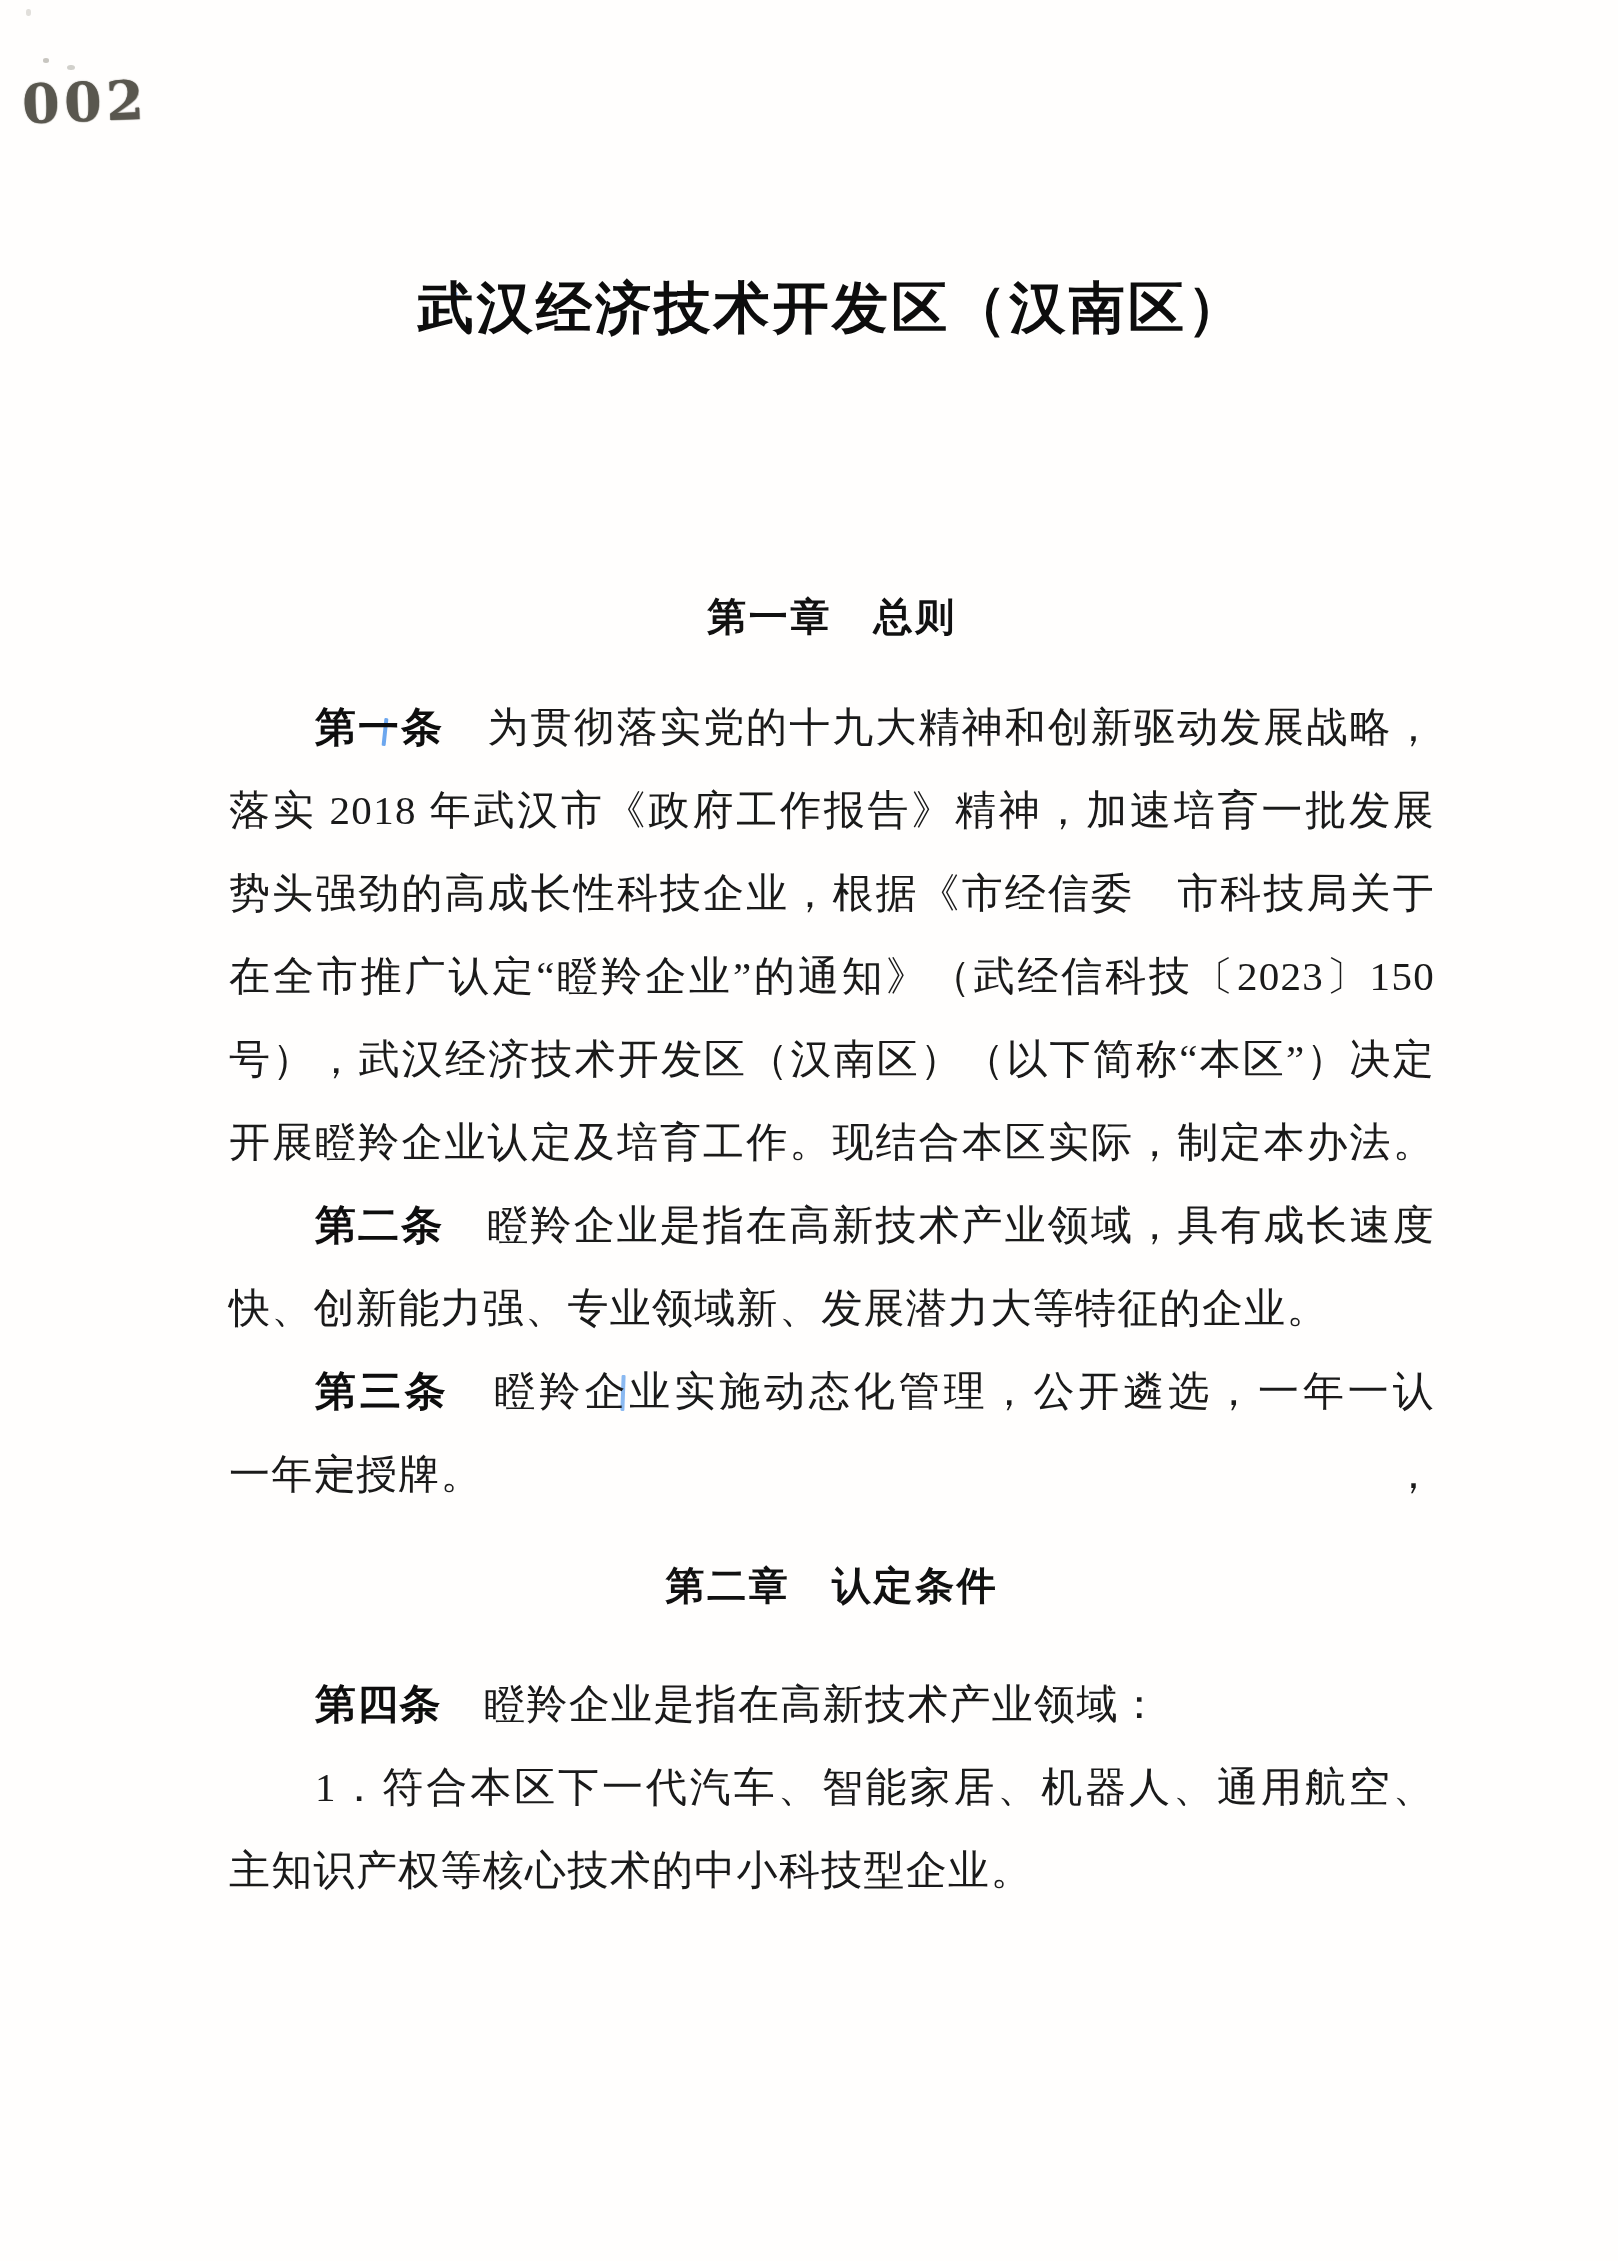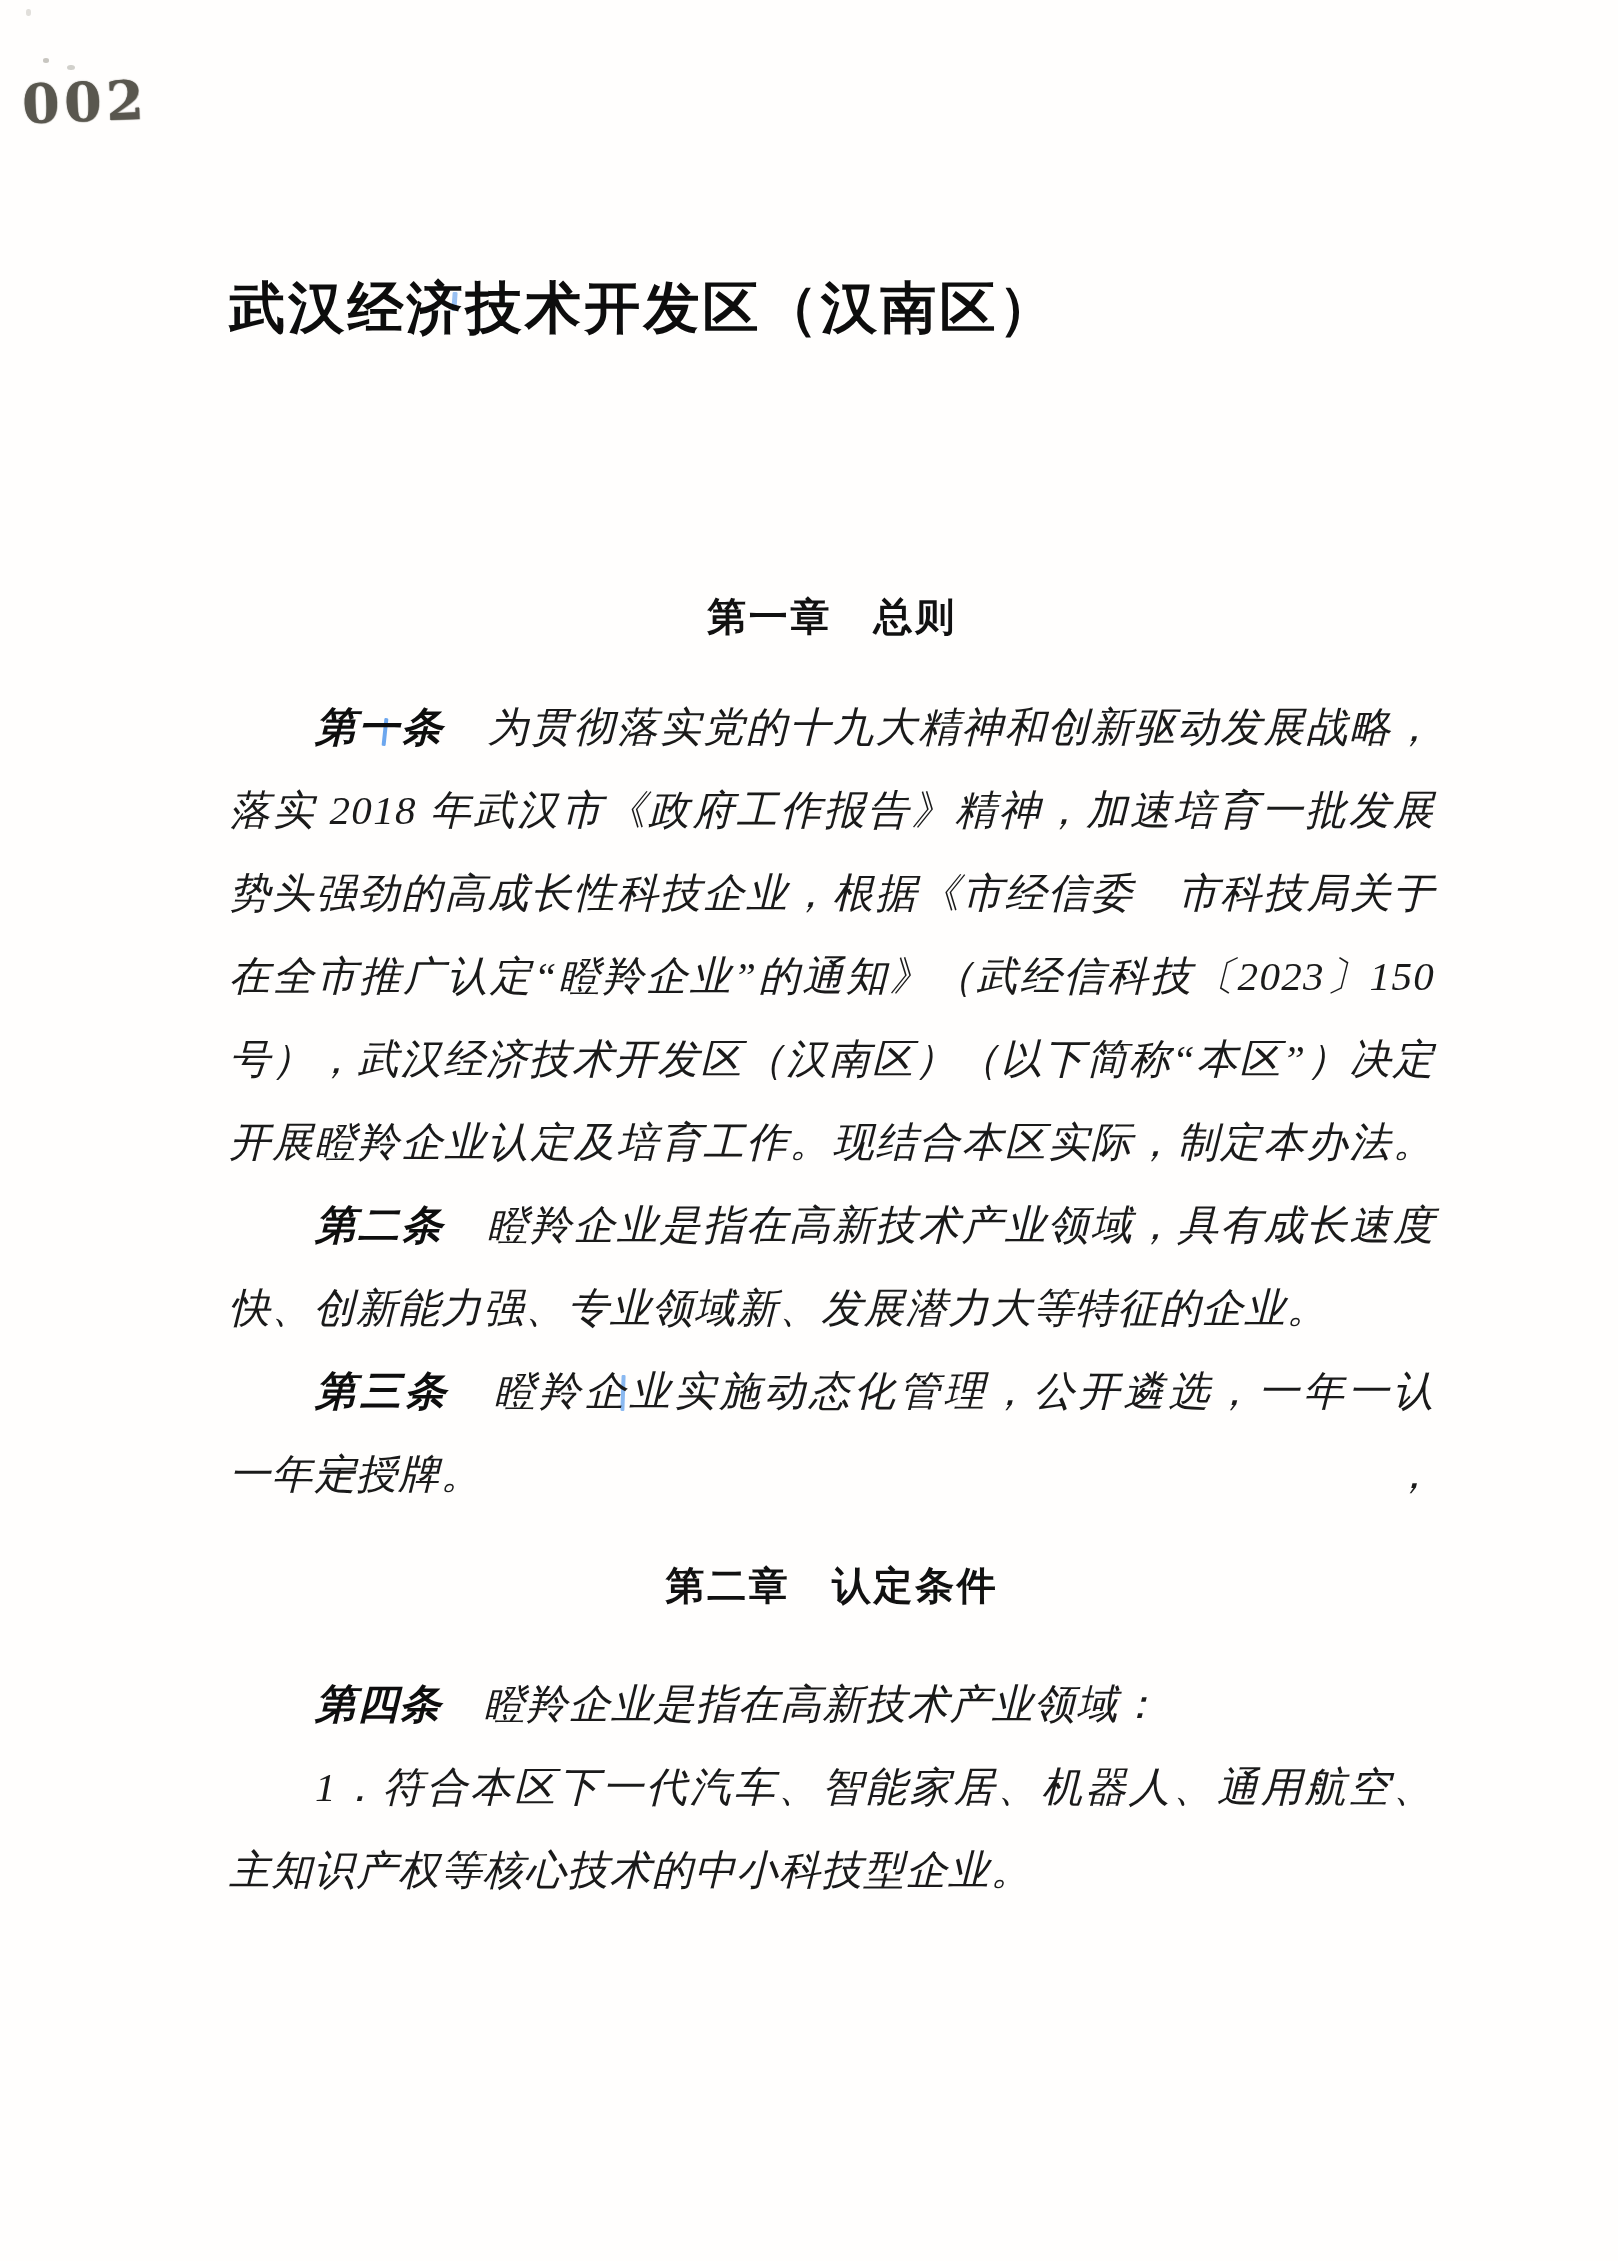--- a/index.html
+++ b/index.html
@@ -37,20 +37,21 @@
   
   .pen { position: absolute; background: rgba(30,120,230,.65); border-radius: 1.3px; }
   .pen.p1 { left: 383px; top: 718px; width: 3.9px;  height: 28px; transform: rotate(6deg); }
   .pen.p2 { left: 621px; top: 1375px; width: 3.9px;  height: 36px; transform: rotate(2deg); opacity:.8; }
   .pen.p3 { left: 452px; top: 292px;  width: 4.5px;  height: 19.4px; transform: rotate(4deg); opacity:.7; }
 
   .col { position: absolute; left: 229px; width: 1206px; }
 
   .title {
     top: 268px;
+    text-align: center;
     font-family: "Liberation Serif", serif;
     font-weight: 900;
     font-size: 56px;
     line-height: 81px;
     letter-spacing: 3.2px;
     color: #0d0d0d;
   }
 
   .chap {
     text-align: center;
@@ -61,21 +62,21 @@
     letter-spacing: 2.6px;
     color: #111;
   }
   .chap.c1 { top: 595px; }
   .chap.c2 { top: 1564px; }
 
   .body { font-size: 41px; letter-spacing: 1.3px; }
   .body.b1 { top: 686px; }
   .body.b2 { top: 1663px; }
 
-  .bl { height: 83px; line-height: 83px; text-align: left; font-style: italic; }
+  .bl { height: 83px; line-height: 83px; text-align: left; }
   .bl.ind { padding-left: 86px; }
   .bl.fill { text-align: justify; text-align-last: justify; }
   .lbl { font-family: "Liberation Sans", sans-serif; font-weight: 700; color: #0e0e0e; }
 </style>
 </head>
 <body>
 
 <div class="page">
 
   <div class="stamp">002</div>

